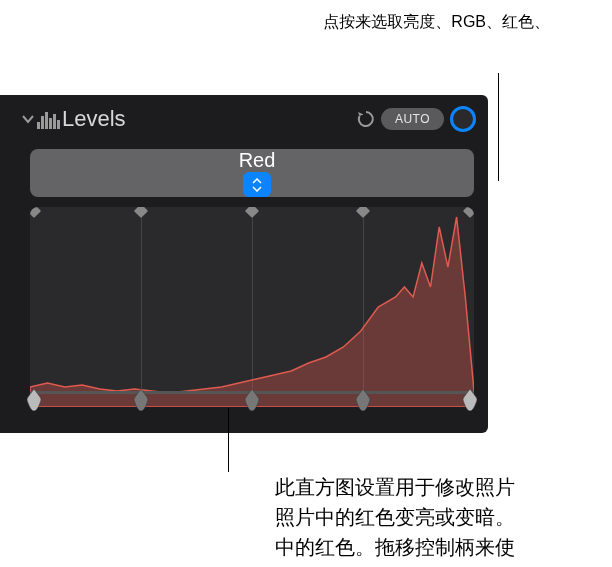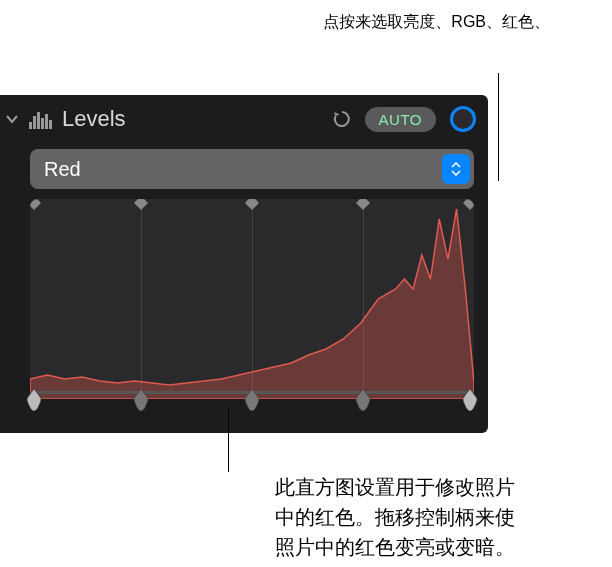--- a/index.html
+++ b/index.html
@@ -35,22 +35,21 @@
       height: 338px;
       background: #1c1c1e;
       border-top-right-radius: 6px;
       border-bottom-right-radius: 6px;
       overflow: hidden;
     }
     .panel-header {
       height: 48px;
       display: flex;
       align-items: center;
-      padding: 0 12px 0 4px;
-      gap: 8px;
+      padding: 0 12px 0 20px;
     }
     .chevron-down {
       width: 16px;
       height: 16px;
       display: flex;
       align-items: center;
       justify-content: center;
       color: #9a9a9a;
     }
     .histogram-icon {
@@ -70,44 +69,45 @@
       width: 22px;
       height: 22px;
       color: #9a9a9a;
       display: flex;
       align-items: center;
       justify-content: center;
       margin-right: 4px;
     }
     .auto-pill {
       background: #5a5a5c;
-      color: #86efac;
+      color: #e5e5e5;
       border-radius: 18px;
       padding: 4px 14px;
-      font-size: 15px;
+      font-size: 12px;
       font-weight: 500;
       letter-spacing: 0.5px;
     }
     .active-dot {
       width: 26px;
       height: 26px;
       border-radius: 50%;
       border: 3px solid #0a84ff;
       background: #2a2a2c;
       margin-left: 6px;
     }
     .dropdown {
       margin: 6px 14px 10px 30px;
-      height: 40px;
+      height: 48px;
       background: #646466;
       border-radius: 8px;
       display: flex;
       align-items: center;
       padding: 0 4px 0 14px;
       position: relative;
+      flex-direction: column;
     }
     .dropdown-label {
       color: #fff;
       font-size: 20px;
       flex: 1;
     }
     .dropdown-arrows {
       width: 28px;
       height: 30px;
       background: #0a84ff;
@@ -292,15 +292,15 @@
             <path d="M8 0 L14 8 Q16 10 14 14 Q11 22 8 22 Q5 22 2 14 Q0 10 2 8 Z" fill="#bbb" stroke="#333" stroke-width="0.5"></path>
           </svg>
         </div>
       </div>
   </div>
 </div>
 
 <div class="callout-line-bottom"></div>
 <div class="callout-bottom">
   <div>此直方图设置用于修改照片</div>
+  <div>照片中的红色变亮或变暗。</div>
   <div>中的红色。拖移控制柄来使</div>
-  <div>照片中的红色变亮或变暗。</div>
 </div>
 
 </body></html>

